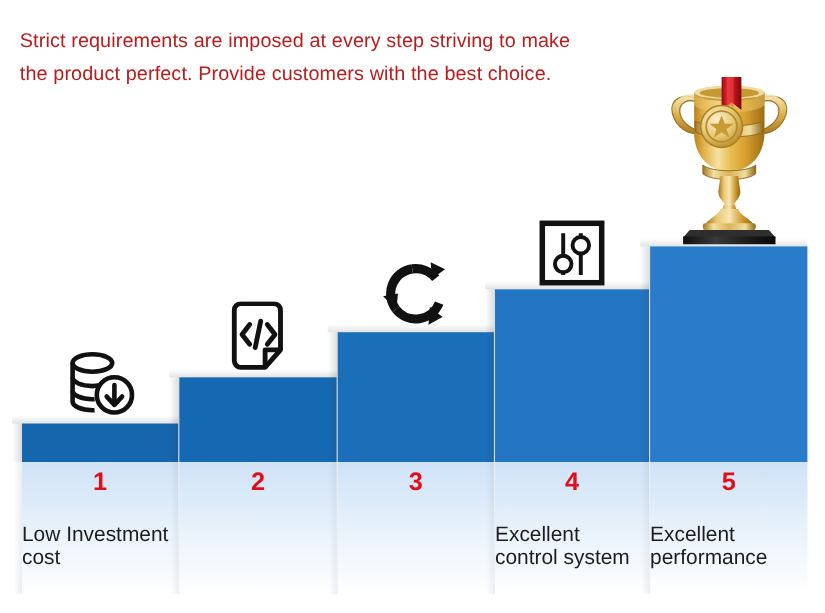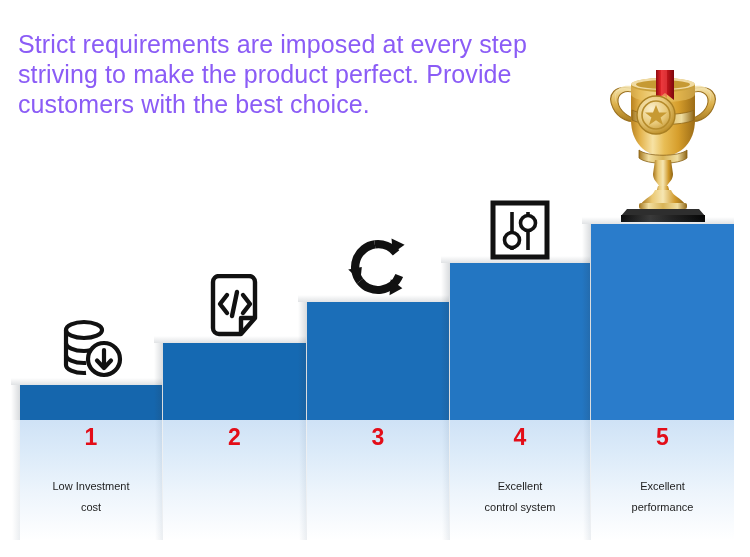--- a/index.html
+++ b/index.html
@@ -19,23 +19,23 @@
     background: #ffffff;
     overflow: hidden;
   }
 
   
   #headline {
     position: absolute;
     left: 18px;
     top: 4px;
     width: 520px;
-    font-size: 25px;
+    font-size: 18px;
     line-height: 30px;
-    color: #8b5cf6;
+    color: #b91c1c;
     letter-spacing: 0.1px;
     white-space: pre-line;
   }
 
   
   #chart {
     position: absolute;
     left: 0;
     top: 0;
     width: 750px;
@@ -105,22 +105,21 @@
     font-weight: bold;
     color: #e30d18;
     line-height: 26px;
   }
 
   .cap {
     position: absolute;
     left: 0;
     right: 0;
     top: 476px;
-    text-align: center;
-    font-size: 11px;
+    font-size: 19px;
     line-height: 21px;
     color: #1d1d1d;
     white-space: pre-line;
   }
 
   .icon {
     position: absolute;
     left: 0;
     right: 0;
     display: flex;

